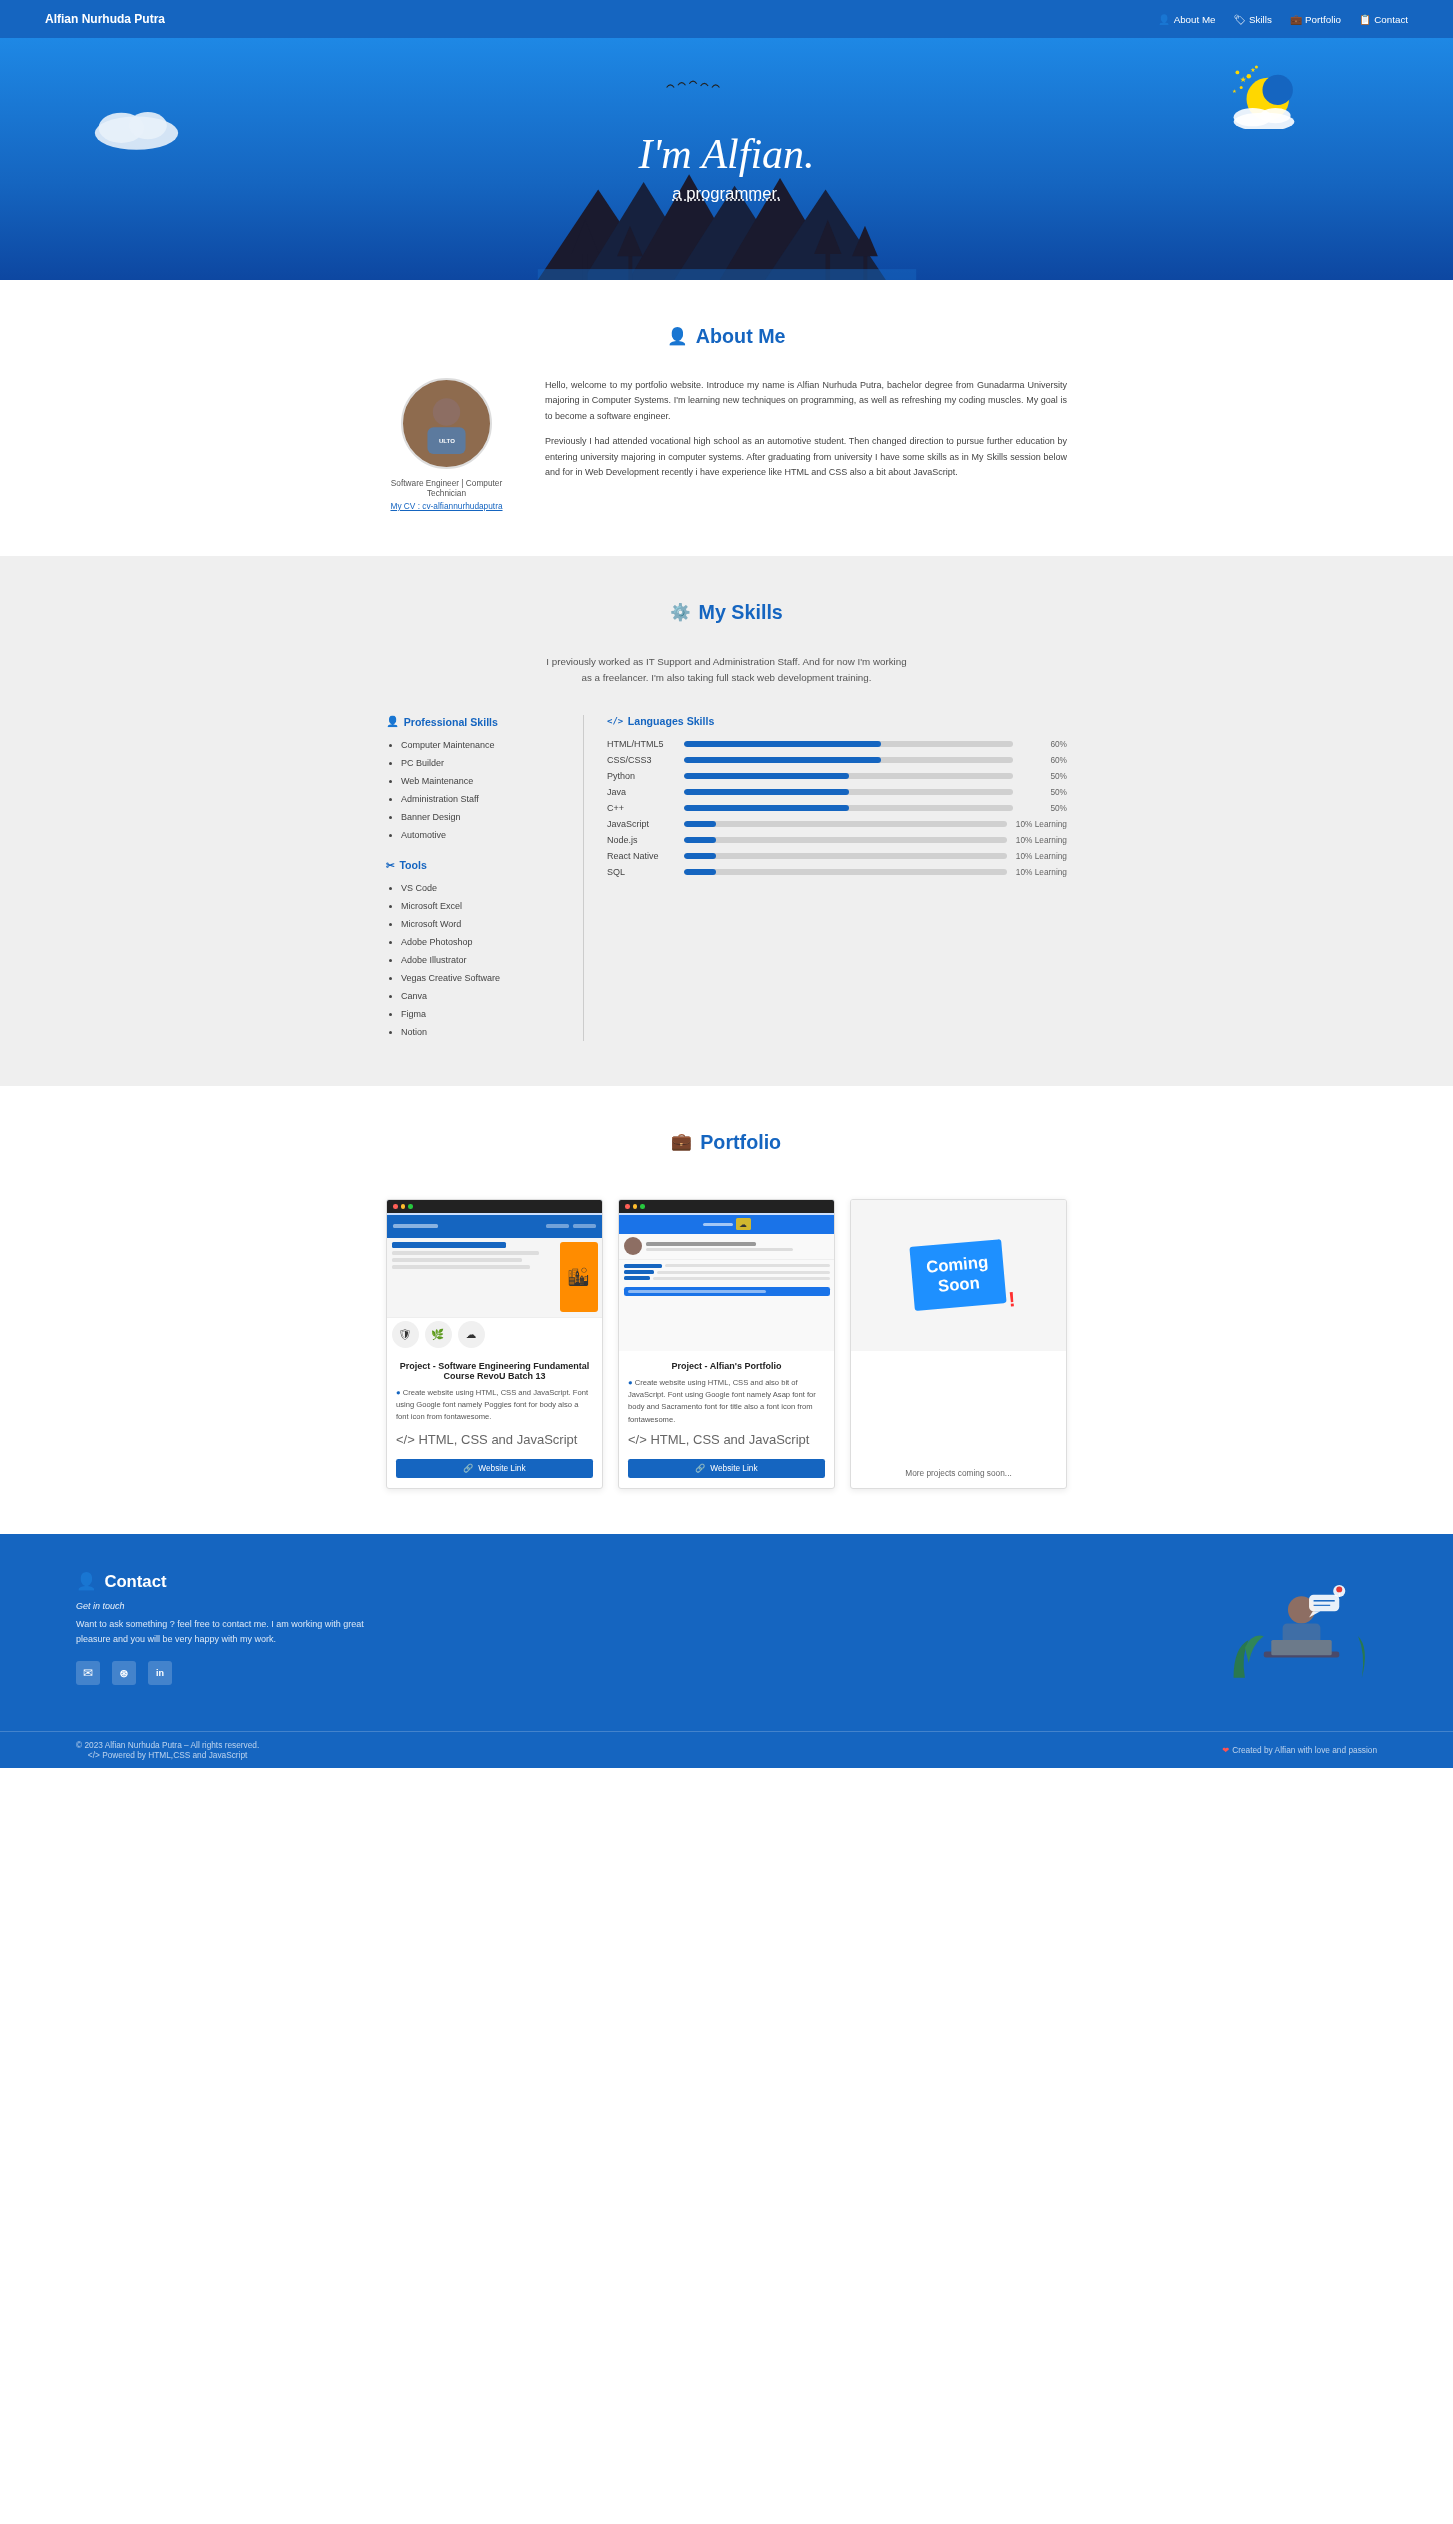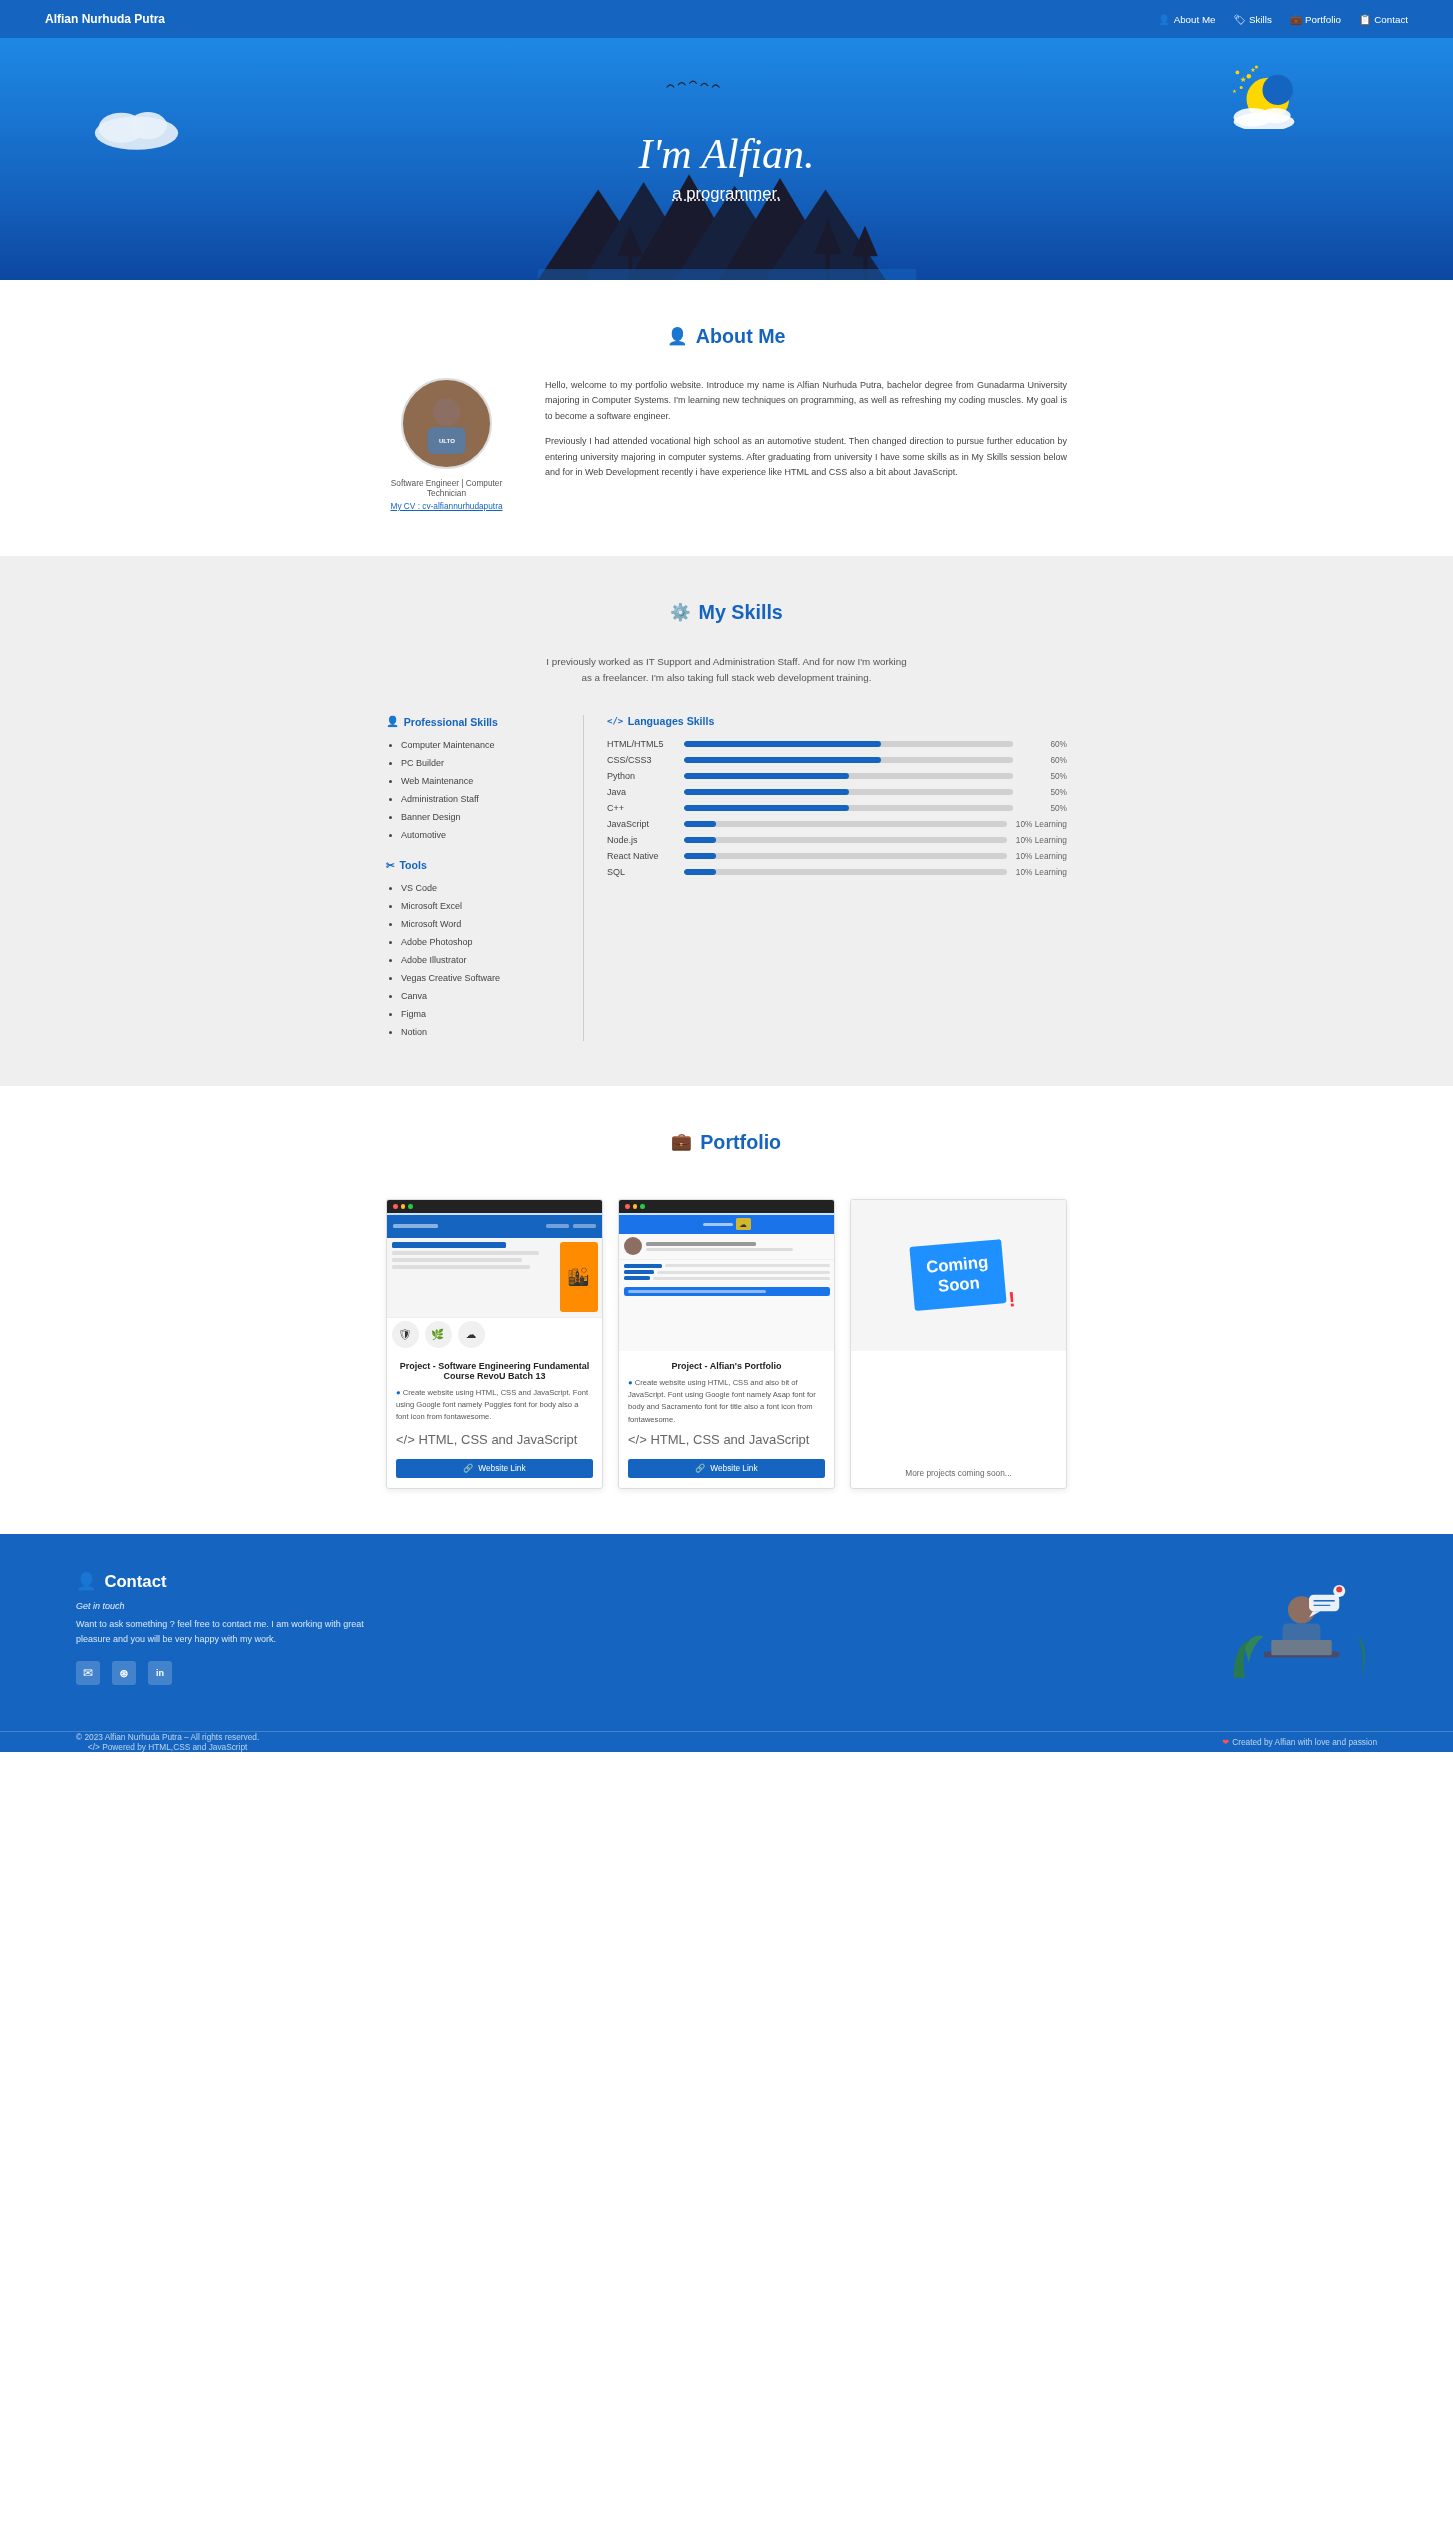--- a/index.html
+++ b/index.html
@@ -425,21 +425,21 @@
       height: 121px;
       display: flex;
       align-items: flex-end;
       justify-content: center;
     }
 
     
     .footer {
       background: #1565c0;
       border-top: 0.8px solid rgba(255,255,255,0.2);
-      padding: 0 76px;
+      padding: 8px 76px;
       display: flex;
       justify-content: space-between;
       align-items: center;
     }
     .footer-left {
       font-size: 8.3px;
       color: rgba(255,255,255,0.7);
       text-align: center;
     }
     .footer-right {

